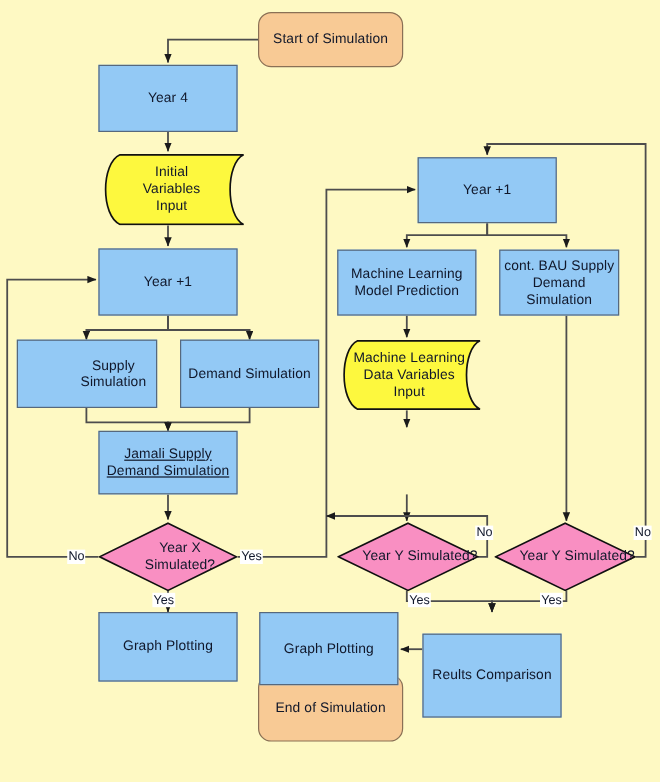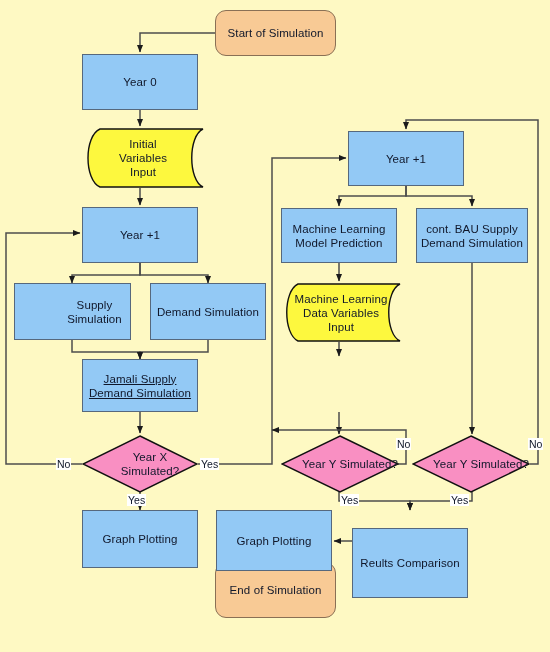--- a/index.html
+++ b/index.html
@@ -82,21 +82,21 @@
 
   <div class="node term" style="left:215px;top:10px;width:121px;height:46px;">
     <span>Start of Simulation</span>
   </div>
 
   <div class="node term" style="left:215px;top:562px;width:121px;height:56px;">
     <span>End of Simulation</span>
   </div>
 
   <div class="node proc" style="left:82px;top:54px;width:116px;height:56px;">
-    <span>Year 0</span>
+    <span>Year 4</span>
   </div>
 
   <div class="node io" style="left:82px;top:128px;width:122px;height:60px;">
     <svg width="122" height="60" viewBox="0 0 122 60">
       <path d="M18,1 L121,1 C106,8 106,52 121,59 L18,59 C2,52 2,8 18,1 Z" fill="#fdf83e" stroke="#111111" stroke-width="1.4"></path>
     </svg>
     <span class="io-txt" style="white-space:pre-line;">Initial
 Variables
 Input</span>
   </div>
@@ -141,21 +141,21 @@
   <div class="node io" style="left:281px;top:283px;width:120px;height:59px;">
     <svg width="120" height="59" viewBox="0 0 120 59">
       <path d="M17,1 L119,1 C104,8 104,51 119,58 L17,58 C2,51 2,8 17,1 Z" fill="#fdf83e" stroke="#111111" stroke-width="1.4"></path>
     </svg>
     <span class="io-txt" style="white-space:pre-line;padding:0 4px;">Machine Learning
 Data Variables
 Input</span>
   </div>
 
 
-  <div class="node proc" style="left:416px;top:208px;width:112px;height:55px;">
+  <div class="node proc" style="left:416px;top:208px;width:100px;height:55px;">
     <span style="white-space:pre-line;">cont. BAU Supply
 Demand Simulation</span>
   </div>
 
   <div class="node dec" style="left:281px;top:435px;width:118px;height:58px;">
     <svg width="118" height="58" viewBox="0 0 118 58">
       <path d="M59,1 L117,29 L59,57 L1,29 Z" fill="#f98fc2" stroke="#111111" stroke-width="1.4"></path>
     </svg>
     <span class="dec-txt">Year Y Simulated?</span>
   </div>

